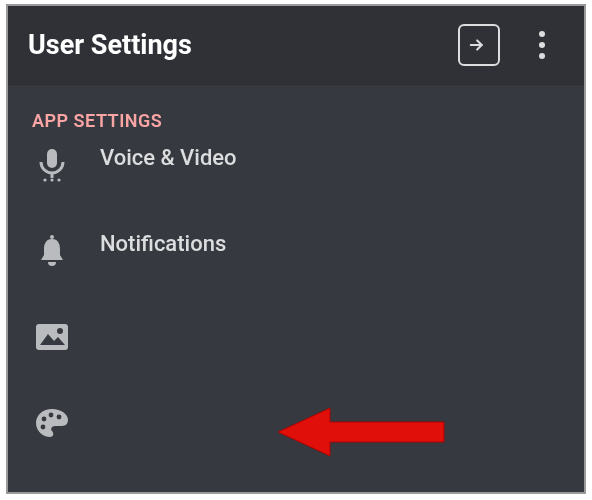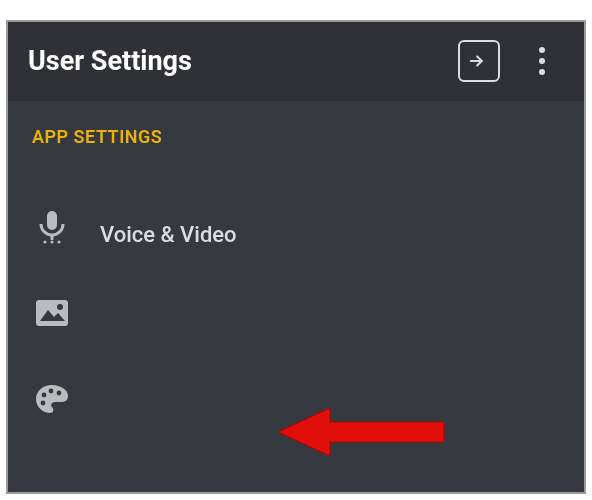--- a/index.html
+++ b/index.html
@@ -9,21 +9,20 @@
     font-family:-apple-system,BlinkMacSystemFont,"Segoe UI",Roboto,Helvetica,Arial,sans-serif;
     position:relative;
     box-sizing:border-box;
   }
   .frame{
     position:absolute;
     left:6px;top:4px;right:6px;bottom:6px;
     border:2px solid #9a9a9a;
     background:#36393f;
     overflow:hidden;
-    margin-top:16px;
   }
   .header{
     background:#2f3136;
     height:78px;
     display:flex;
     align-items:center;
     padding:0 20px;
     box-shadow:0 1px 0 rgba(0,0,0,0.2);
   }
   .header-title{
@@ -42,30 +41,30 @@
     display:flex;align-items:center;justify-content:center;
     color:#dcddde;
     cursor:pointer;
   }
   .header-btn.exit{
     border:2px solid #dcddde;
     border-radius:6px;
     width:38px;height:38px;
   }
   .section-header{
-    color:#eab308;
+    color:#fca5a5;
     font-size:18px;
     font-weight:600;
     letter-spacing:0.5px;
     padding:26px 24px 14px 24px;
   }
   .list{}
   .item{
     display:flex;
-    align-items:flex-end;
+    align-items:flex-start;
     padding:0 24px;
     height:86px;
     color:#dcddde;
     cursor:pointer;
   }
   .item-icon{
     width:40px;height:40px;
     display:flex;align-items:center;justify-content:center;
     color:#b9bbbe;
     margin-right:28px;
@@ -119,20 +118,30 @@
           <path d="M4 14 a11 11 0 0 0 22 0" fill="none" stroke="#b9bbbe" stroke-width="3"></path>
           <line x1="15" y1="25" x2="15" y2="30" stroke="#b9bbbe" stroke-width="3"></line>
           <circle cx="8" cy="32" r="1.6" fill="#b9bbbe"></circle>
           <circle cx="15" cy="32" r="1.6" fill="#b9bbbe"></circle>
           <circle cx="22" cy="32" r="1.6" fill="#b9bbbe"></circle>
         </svg>
       </div>
       <div class="item-label">Voice &amp; Video</div>
     </div>
 
+    <div class="item">
+      <div class="item-icon">
+        <svg width="30" height="32" viewBox="0 0 30 32">
+          <path d="M15 2 L15 4 C9 4 7 9 7 14 L7 20 L4 25 L26 25 L23 20 L23 14 C23 9 21 4 15 4 Z" fill="#b9bbbe"></path>
+          <rect x="13" y="0" width="4" height="4" rx="2" fill="#b9bbbe"></rect>
+          <path d="M11 27 a4 4 0 0 0 8 0" fill="#b9bbbe"></path>
+        </svg>
+      </div>
+      <div class="item-label">Notifications</div>
+    </div>
 
     <div class="item">
       <div class="item-icon">
         <svg width="34" height="28" viewBox="0 0 34 28">
           <rect x="1" y="1" width="32" height="26" rx="3" fill="#b9bbbe"></rect>
           <polygon points="5,22 13,11 19,18 23,14 30,22" fill="#36393f"></polygon>
           <circle cx="25" cy="8" r="3" fill="#36393f"></circle>
         </svg>
       </div>
     </div>

